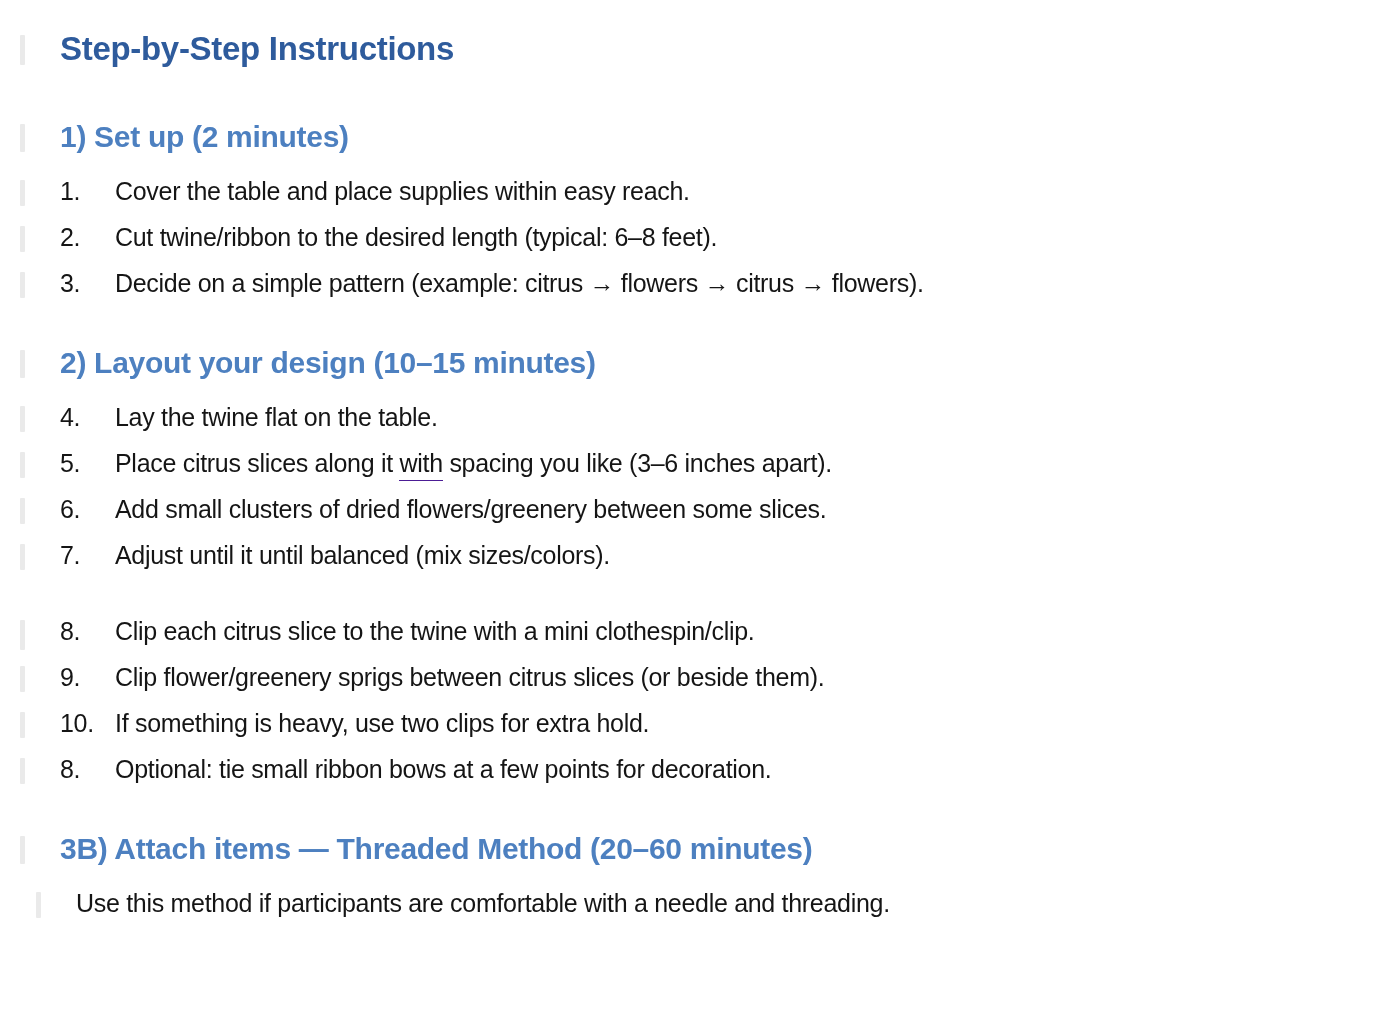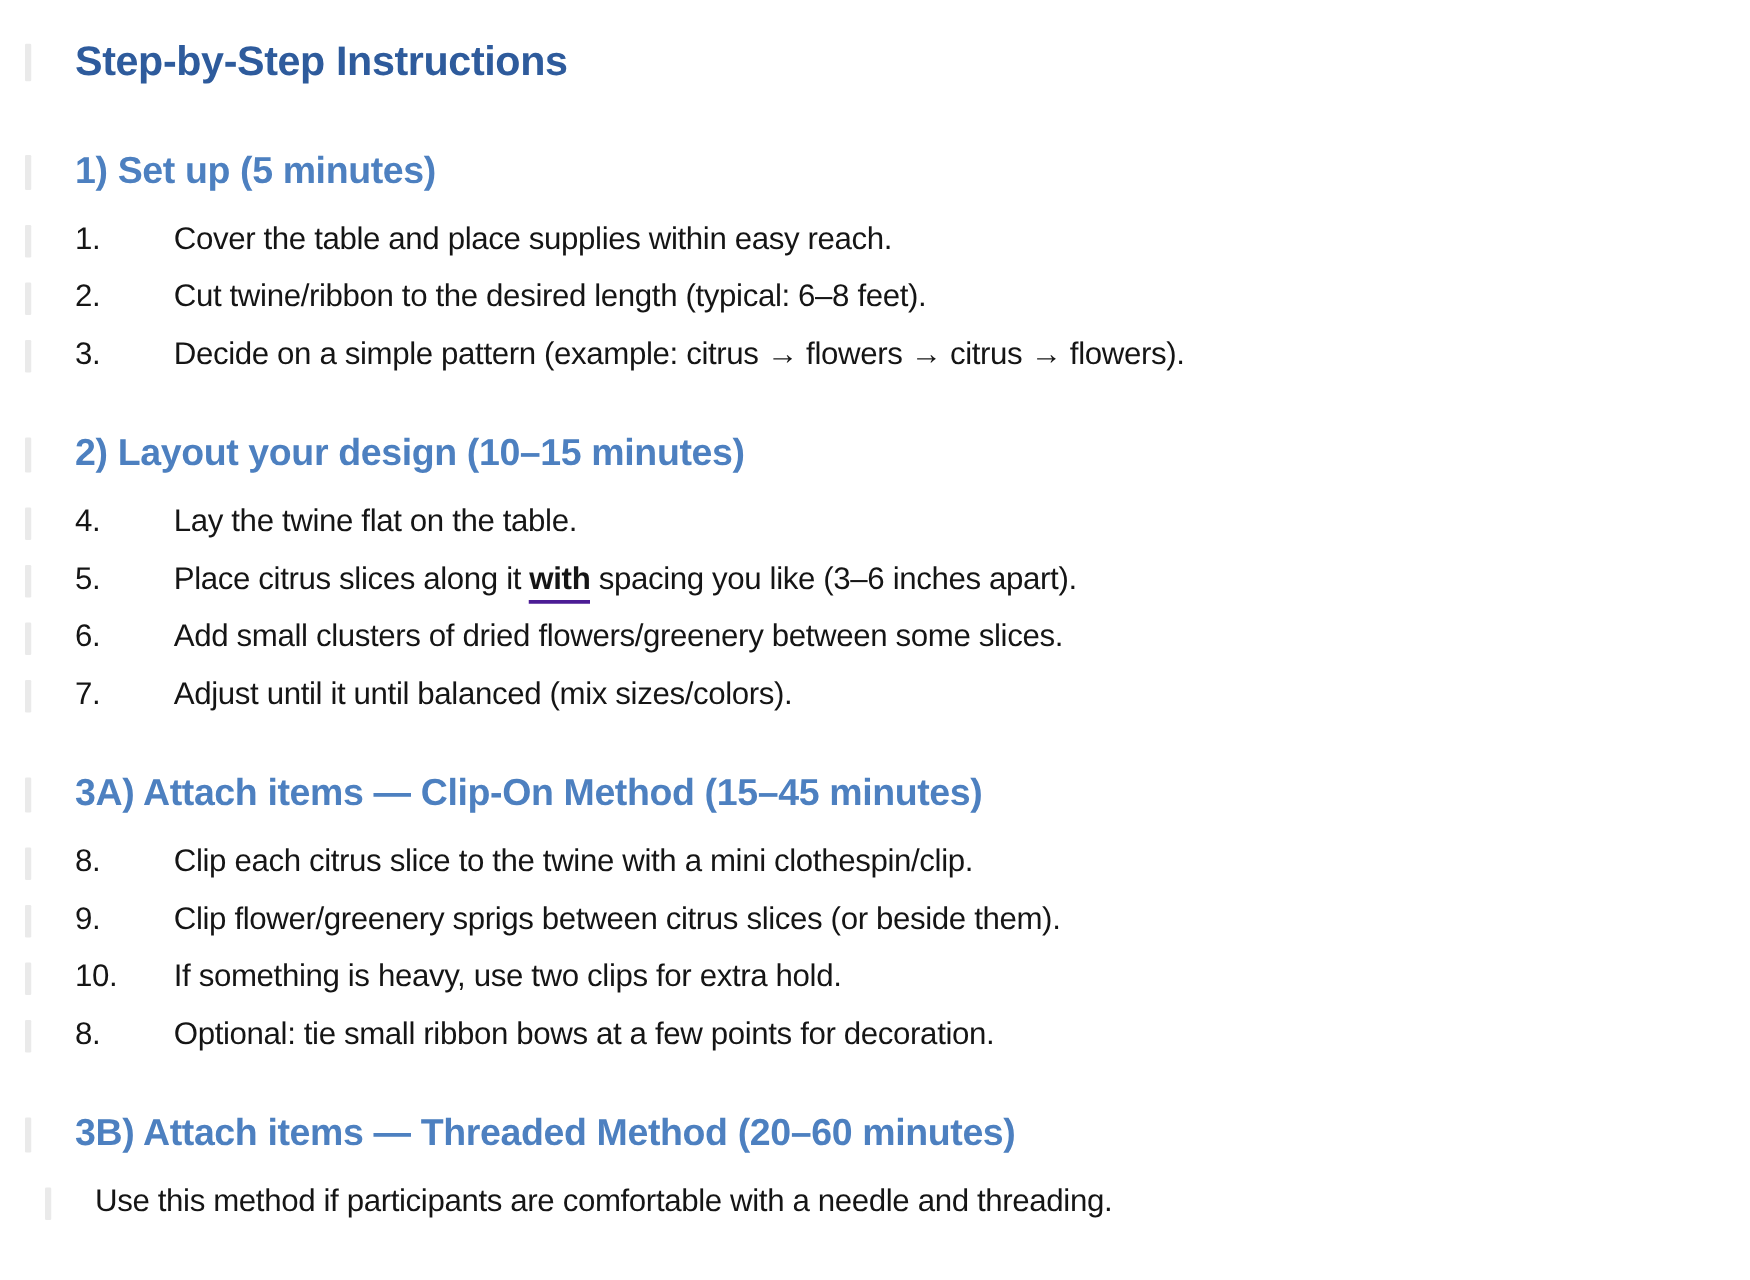--- a/index.html
+++ b/index.html
@@ -60,25 +60,24 @@
     color: #151515;
     letter-spacing: -0.3px;
     line-height: 30px;
     margin: 0 0 16px 0;
   }
   .list-item:last-child { margin-bottom: 0; }
   .li-num {
     flex: 0 0 55px;
     width: 55px;
   }
-  .li-text { flex: 1 1 auto; margin-left: 24px; }
+  .li-text { flex: 1 1 auto; }
   .grammar-underline {
-    border-bottom: 3px solid #4c1d95;
+    border-bottom: 1px solid #4c1d95;
     padding-bottom: 3px;
-    font-weight: bold;
   }
   .body-paragraph {
     font-size: 25px;
     color: #151515;
     letter-spacing: -0.3px;
     line-height: 30px;
     margin: 16px;
   }
 </style>
 </head>
@@ -87,21 +86,21 @@
 <div class="doc">
 
   <h1 class="doc-title row">
     <span class="change-bar"></span>
     <span>Step-by-Step Instructions</span>
   </h1>
 
   <section>
     <h2 class="section-heading row">
       <span class="change-bar"></span>
-      <span>1) Set up (5 minutes)</span>
+      <span>1) Set up (2 minutes)</span>
     </h2>
     <ol class="list">
       <li class="list-item row">
         <span class="change-bar"></span>
         <span class="li-num">1.</span>
         <span class="li-text">Cover the table and place supplies within easy reach.</span>
       </li>
       <li class="list-item row">
         <span class="change-bar"></span>
         <span class="li-num">2.</span>
@@ -140,21 +139,20 @@
         <span class="change-bar"></span>
         <span class="li-num">7.</span>
         <span class="li-text">Adjust until it until balanced (mix sizes/colors).</span>
       </li>
     </ol>
   </section>
 
   <section>
     <h2 class="section-heading row">
       <span class="change-bar"></span>
-      <span>3A) Attach items — Clip-On Method (15–45 minutes)</span>
     </h2>
     <ol class="list">
       <li class="list-item row">
         <span class="change-bar"></span>
         <span class="li-num">8.</span>
         <span class="li-text">Clip each citrus slice to the twine with a mini clothespin/clip.</span>
       </li>
       <li class="list-item row">
         <span class="change-bar"></span>
         <span class="li-num">9.</span>

